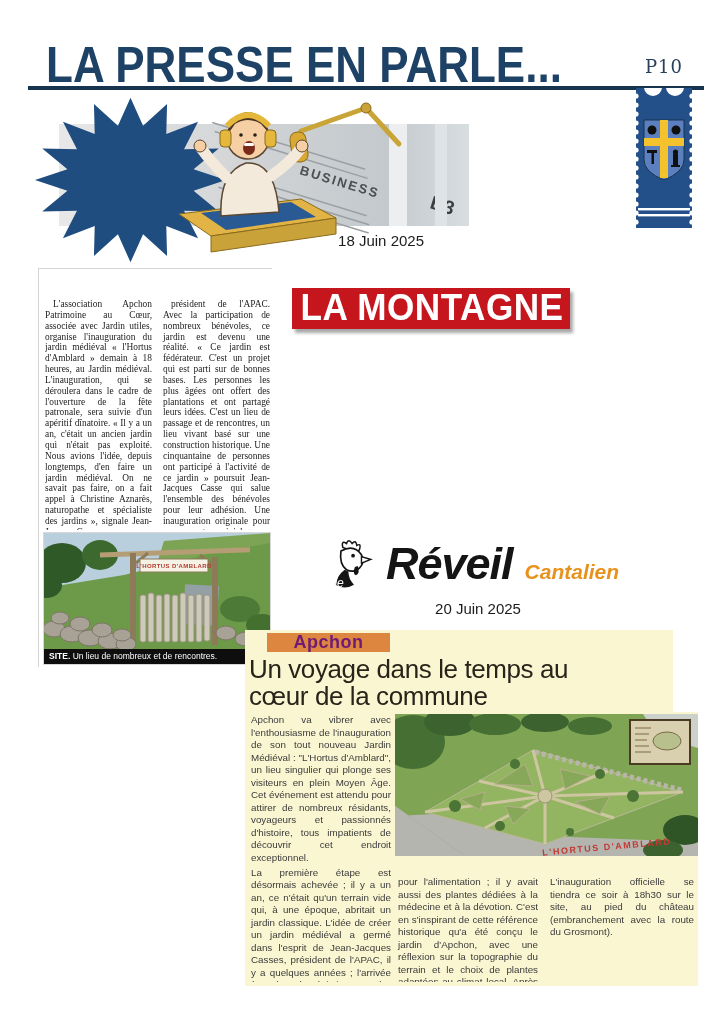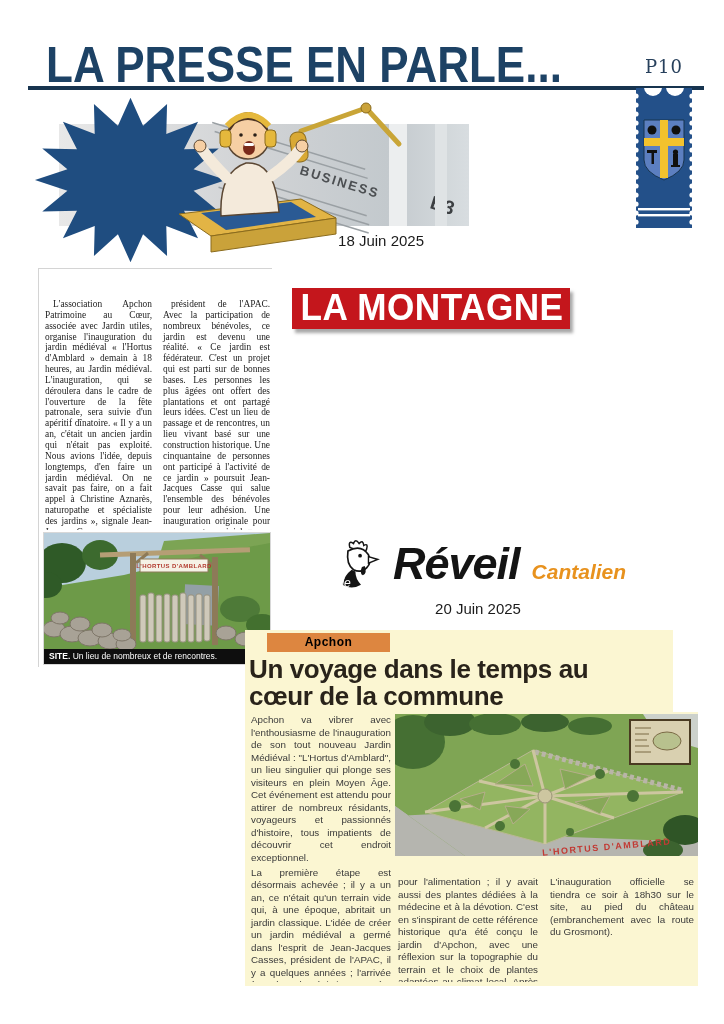--- a/index.html
+++ b/index.html
@@ -31,33 +31,33 @@
   .a1-col p{margin:0;text-indent:8px;}
   .a1-photo{position:absolute;left:4px;top:263px;width:226px;border:1px solid #d8d8d8;}
   .a1-cap{background:#0e0e0e;color:#fff;font-size:8.5px;padding:3px 5px;line-height:9px;}
   
   .montagne{position:absolute;left:292px;top:288px;width:278px;height:41px;background:#c4161c;
             box-shadow:3px 4px 3px rgba(96,96,96,.55);overflow:hidden;}
   .montagne span{display:block;color:#fff;font-weight:800;font-size:37px;line-height:40px;
             padding-left:9px;letter-spacing:.5px;transform:scaleX(.95);transform-origin:left center;
             white-space:nowrap;}
   
-  .reveil{position:absolute;left:333px;top:538px;display:flex;align-items:baseline;height:60px;}
+  .reveil{position:absolute;left:326px;top:538px;display:flex;align-items:baseline;height:60px;}
   .reveil .rooster{width:56px;height:56px;align-self:flex-start;}
   .reveil .rname{font-family:Liberation Sans, sans-serif;font-style:italic;font-weight:700;
                  font-size:45px;color:#141414;margin-left:4px;letter-spacing:-1px;}
   .reveil .rregion{font-style:italic;font-weight:700;font-size:21px;color:#e8921e;margin-left:12px;}
   
   .a2{position:absolute;left:245px;top:630px;width:453px;height:356px;background:#fbf6d2;}
   .notch{position:absolute;left:673px;top:626px;width:51px;height:86px;background:#fff;}
   .a2-kicker{position:absolute;left:22px;top:3px;width:123px;height:19px;background:#dd8640;
-             color:#000000;font-weight:700;font-size:12px;text-align:center;line-height:19px;
+             color:#701a75;font-weight:700;font-size:18px;text-align:center;line-height:19px;
              letter-spacing:.5px;}
   .a2-title{position:absolute;left:4px;top:26px;width:345px;font-size:26px;line-height:27px;
-            font-weight:700;color:#29231a;letter-spacing:-.4px;}
+            font-weight:400;color:#29231a;letter-spacing:-.4px;}
   .a2-col{position:absolute;font-size:9.8px;line-height:12.55px;text-align:justify;
           color:#3a3a3a;overflow:hidden;}
   .a2-col p{margin:2px;}
   .a2-c1{left:4px;top:82px;width:144px;height:270px;}
   .a2-c2{left:151px;top:244px;width:144px;height:108px;}
   .a2-c3{left:303px;top:244px;width:148px;height:108px;}
   .a2-photo{position:absolute;left:150px;top:84px;width:303px;height:142px;}
   .smallcap{font-weight:700;}
 </style>
 </head>

